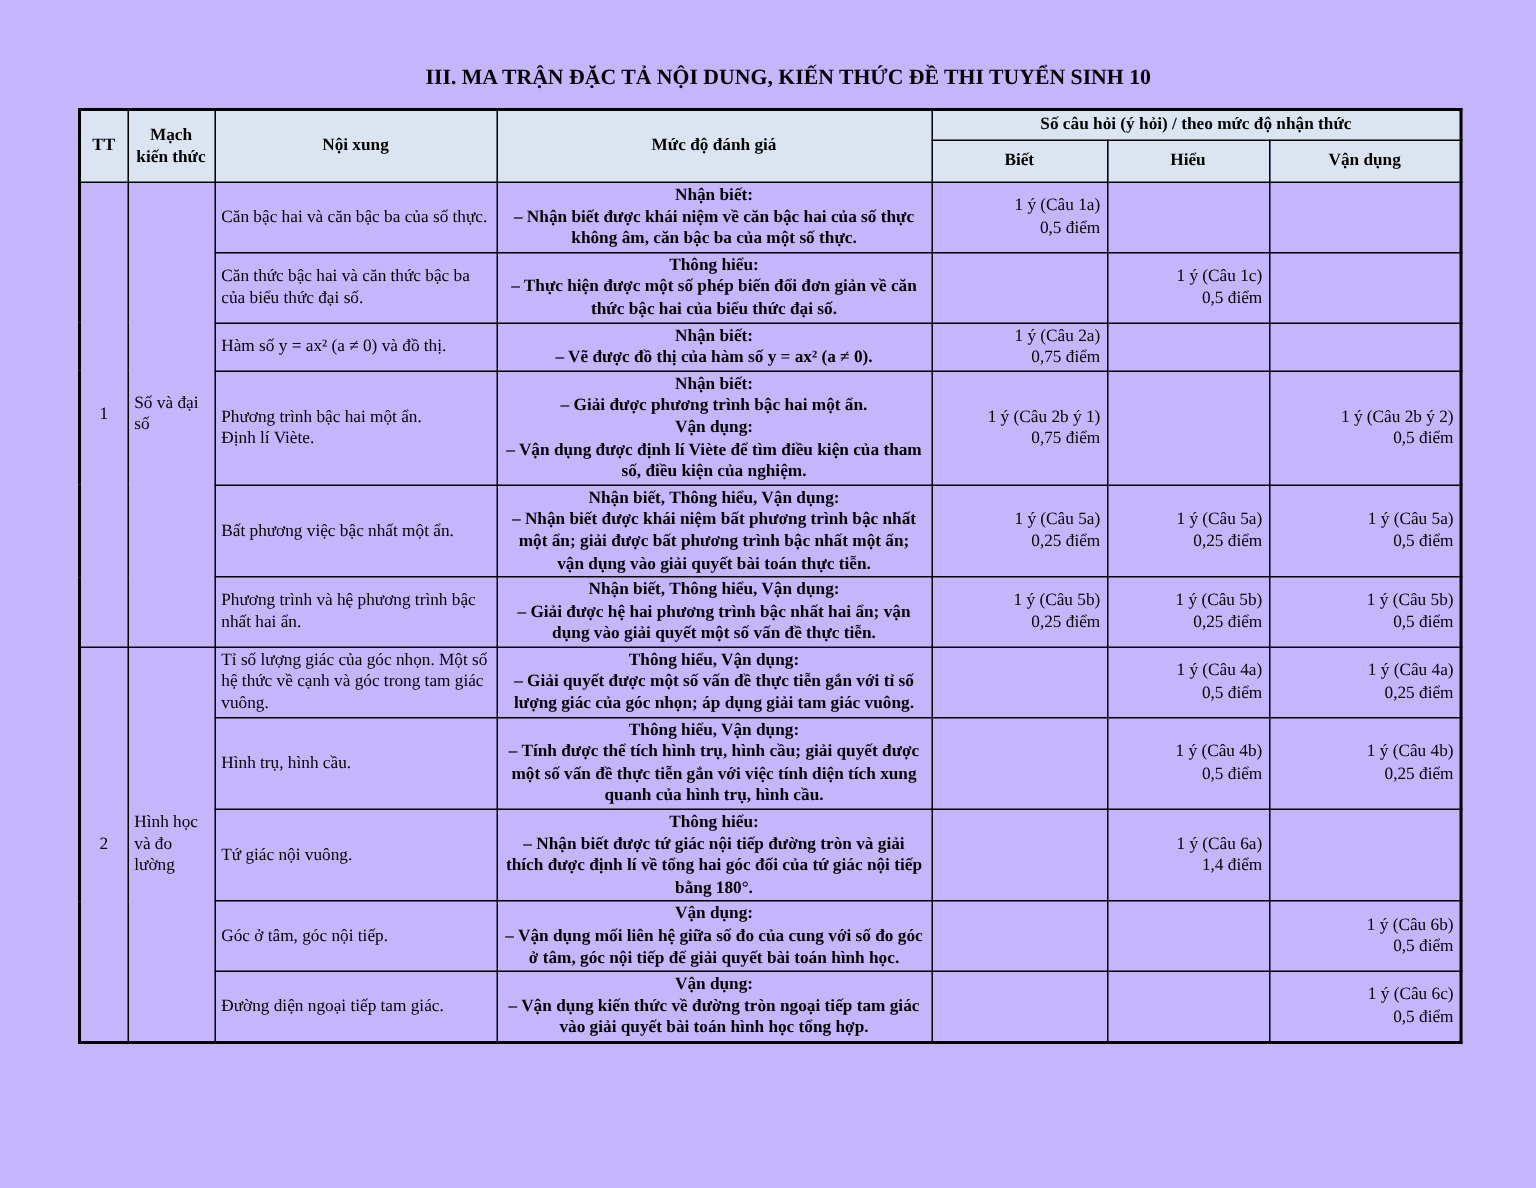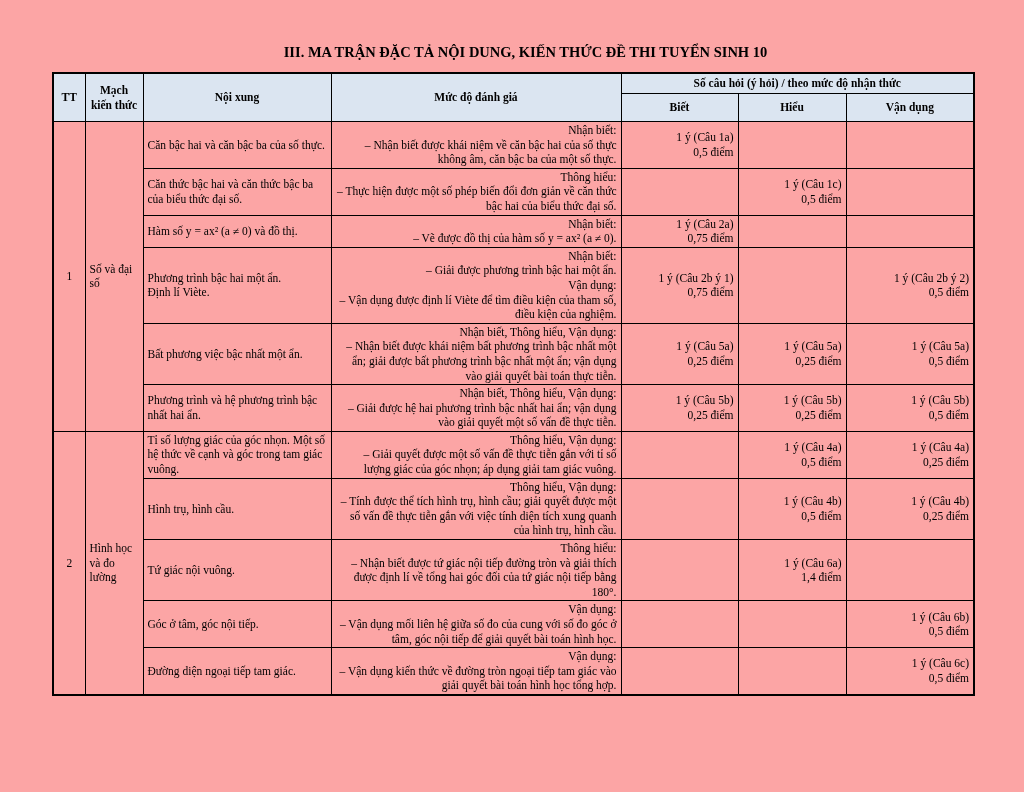--- a/index.html
+++ b/index.html
@@ -5,21 +5,21 @@
   html, body {
     margin: 0;
     padding: 0;
     background: #ffffff;
   }
   .page {
     width: 1024px;
     height: 792px;
     box-sizing: border-box;
     padding: 44px 25px 0 52px;
-    background: #fca5a5;
+    background: #c4b5fd;
     color: #000000;
     font-family: "Liberation Serif", serif;
     overflow: hidden;
   }
   .doc-title {
     text-align: center;
     font-weight: bold;
     font-size: 14.5px;
     margin: 0 0 11px 0;
     white-space: nowrap;
@@ -54,23 +54,24 @@
   td.cell-strand {
     vertical-align: middle;
   }
   td.cell-content {
     text-align: left;
     vertical-align: middle;
     white-space: pre-line;
     margin-left: 41px;
   }
   td.cell-level {
-    text-align: right;
+    text-align: center;
     vertical-align: top;
     white-space: pre-line;
+    font-weight: bold;
   }
   td.cell-count {
     text-align: right;
     vertical-align: middle;
     white-space: pre-line;
   }
 </style>
 </head>
 <body>
 

